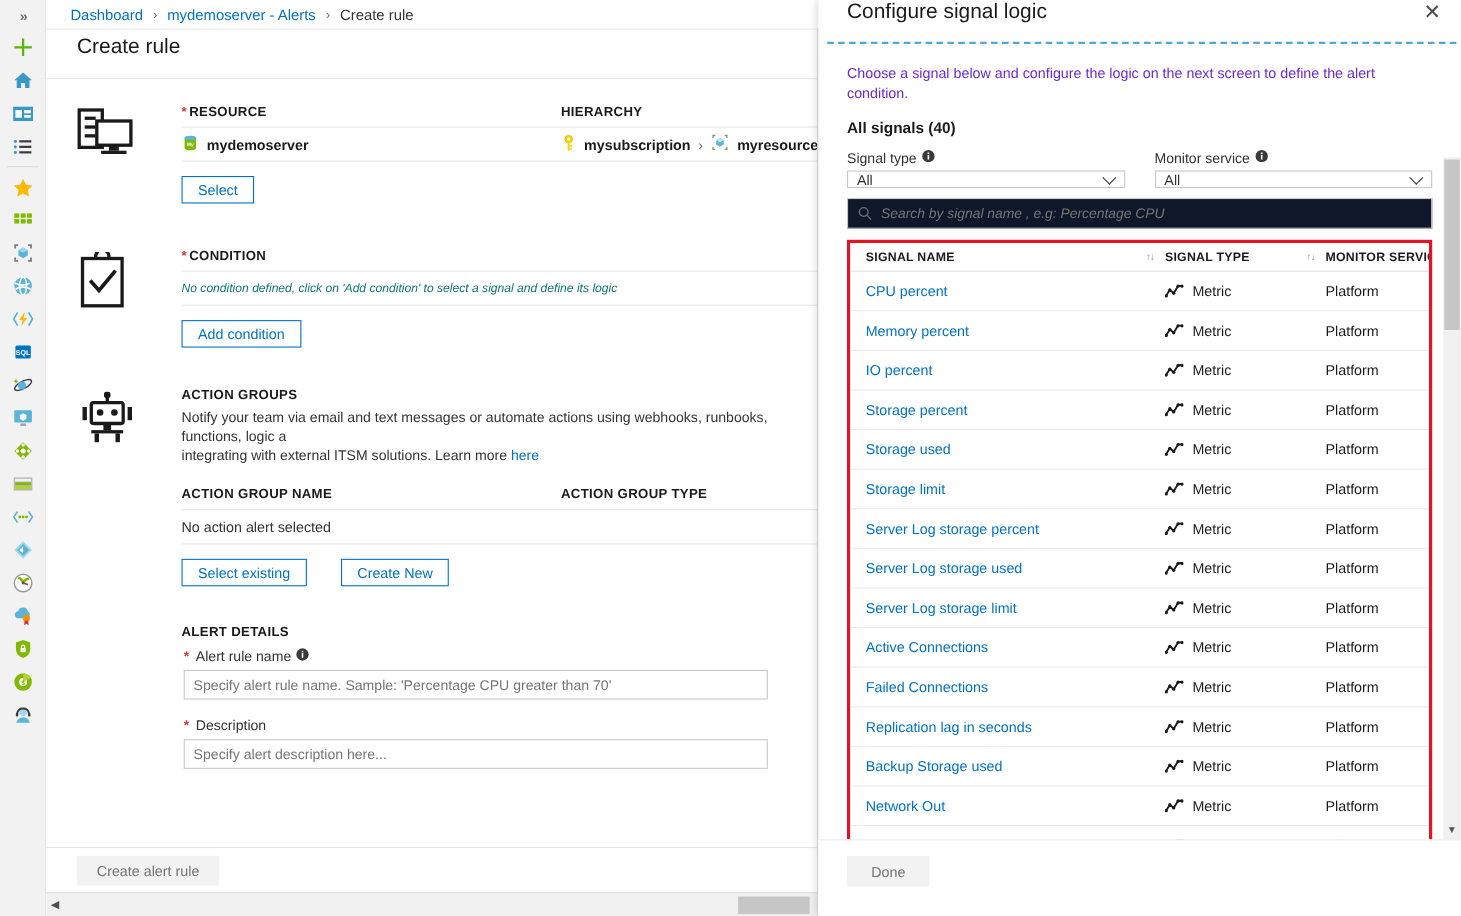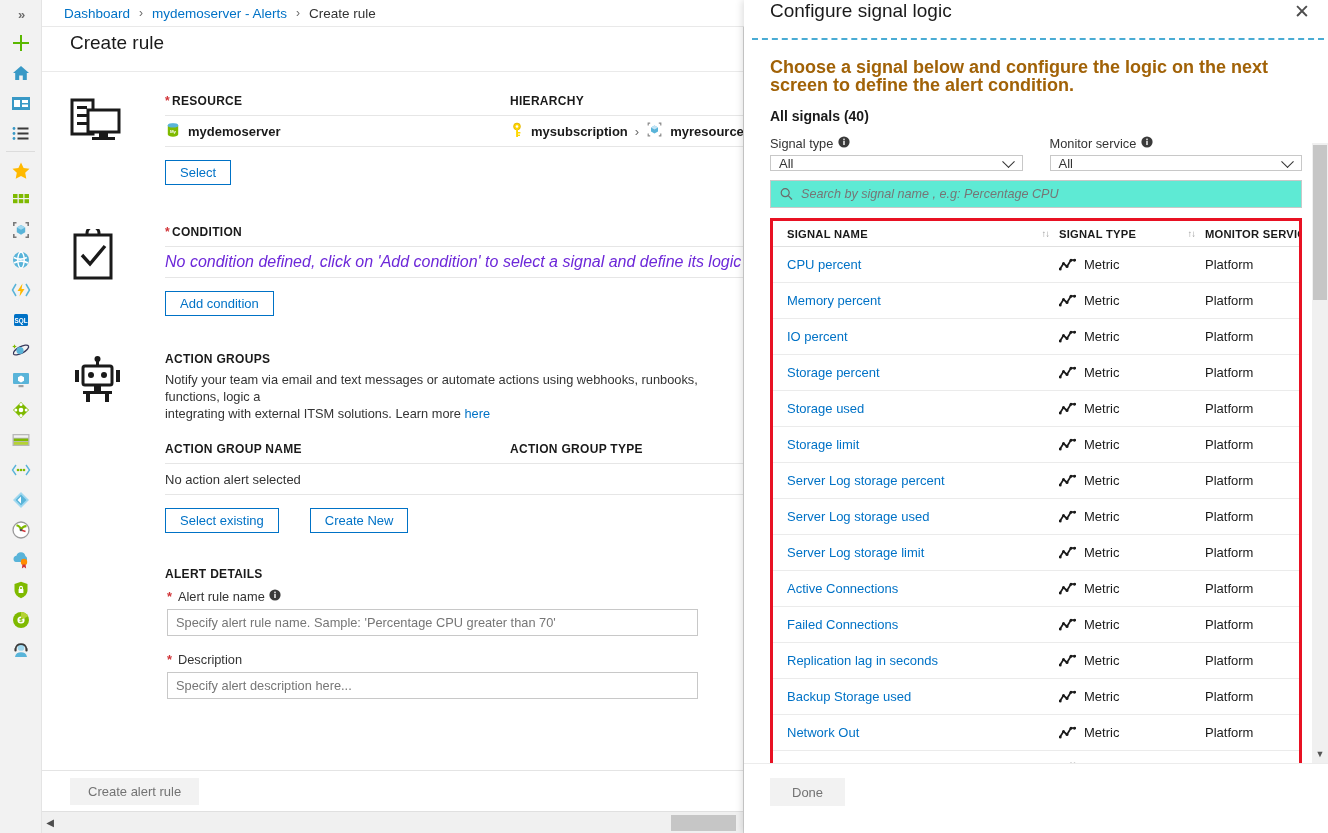--- a/index.html
+++ b/index.html
@@ -120,21 +120,21 @@
     height: 25px; padding: 0 14px;
     border: 1px solid #0072c6; background: #fff; color: #0072c6;
     font-size: 13px; cursor: pointer;
     font-family: "Liberation Sans", sans-serif;
   }
   .azbtn.disabled {
     border: none; background: #f2f2f2; color: #737373; cursor: default;
   }
 
   .italic-note {
-    font-style: italic; font-size: 16px; color: #6d28d9;
+    font-style: italic; font-size: 11px; color: #0f766e;
   }
 
   .desc-text { font-size: 12.8px; color: #333; line-height: 17px; }
   .lnk { color: #0072c6; cursor: pointer; }
 
   .inp {
     width: 531px; height: 27px;
     border: 1px solid #c8c8c8; background: #fff;
     padding: 0 8px;
     font-size: 12.8px; color: #333;
@@ -189,21 +189,21 @@
     height: 0; border-top: 2px dashed #4aacd4;
     margin: 0 4px 0 8px;
   }
 
   #panel-body {
     position: relative;
     padding: 0 26px 0 26px;
     height: 725px;
   }
   #intro {
-    font-size: 18px; color: #a16207; padding-top: 18px; line-height: 18px; font-weight: bold;
+    font-size: 13px; color: #6d28d9; padding-top: 18px; line-height: 18px;
   }
   #allsignals {
     font-size: 14px; font-weight: bold; color: #1a1a1a;
     margin-top: 14px;
   }
   .filters { display: flex; gap: 27px; margin-top: 12px; }
   .filt { flex: 1; }
   .filt-lbl {
     font-size: 12.8px; color: #333; display: flex; align-items: center; gap: 5px;
     margin-bottom: 4px;
@@ -216,21 +216,21 @@
   }
   .sel .chev {
     position: absolute; right: 9px; top: 50%; transform: translateY(-50%);
     width: 9px; height: 9px;
     border-right: 1.6px solid #333; border-bottom: 1.6px solid #333;
     transform: translateY(-65%) rotate(45deg);
   }
   #searchbox {
     position: relative;
     margin-top: 9px; height: 28px;
-    border: 1px solid #c8c8c8; background: #5eead4;
+    border: 1px solid #c8c8c8; background: #0f172a;
     display: flex; align-items: center; padding-left: 30px;
     font-size: 12.6px; color: #767676; font-style: italic;
     cursor: text;
   }
   #searchbox .sicon {
     position: absolute; left: 9px; top: 50%; transform: translateY(-50%);
     width: 13px; height: 13px;
   }
 
   

